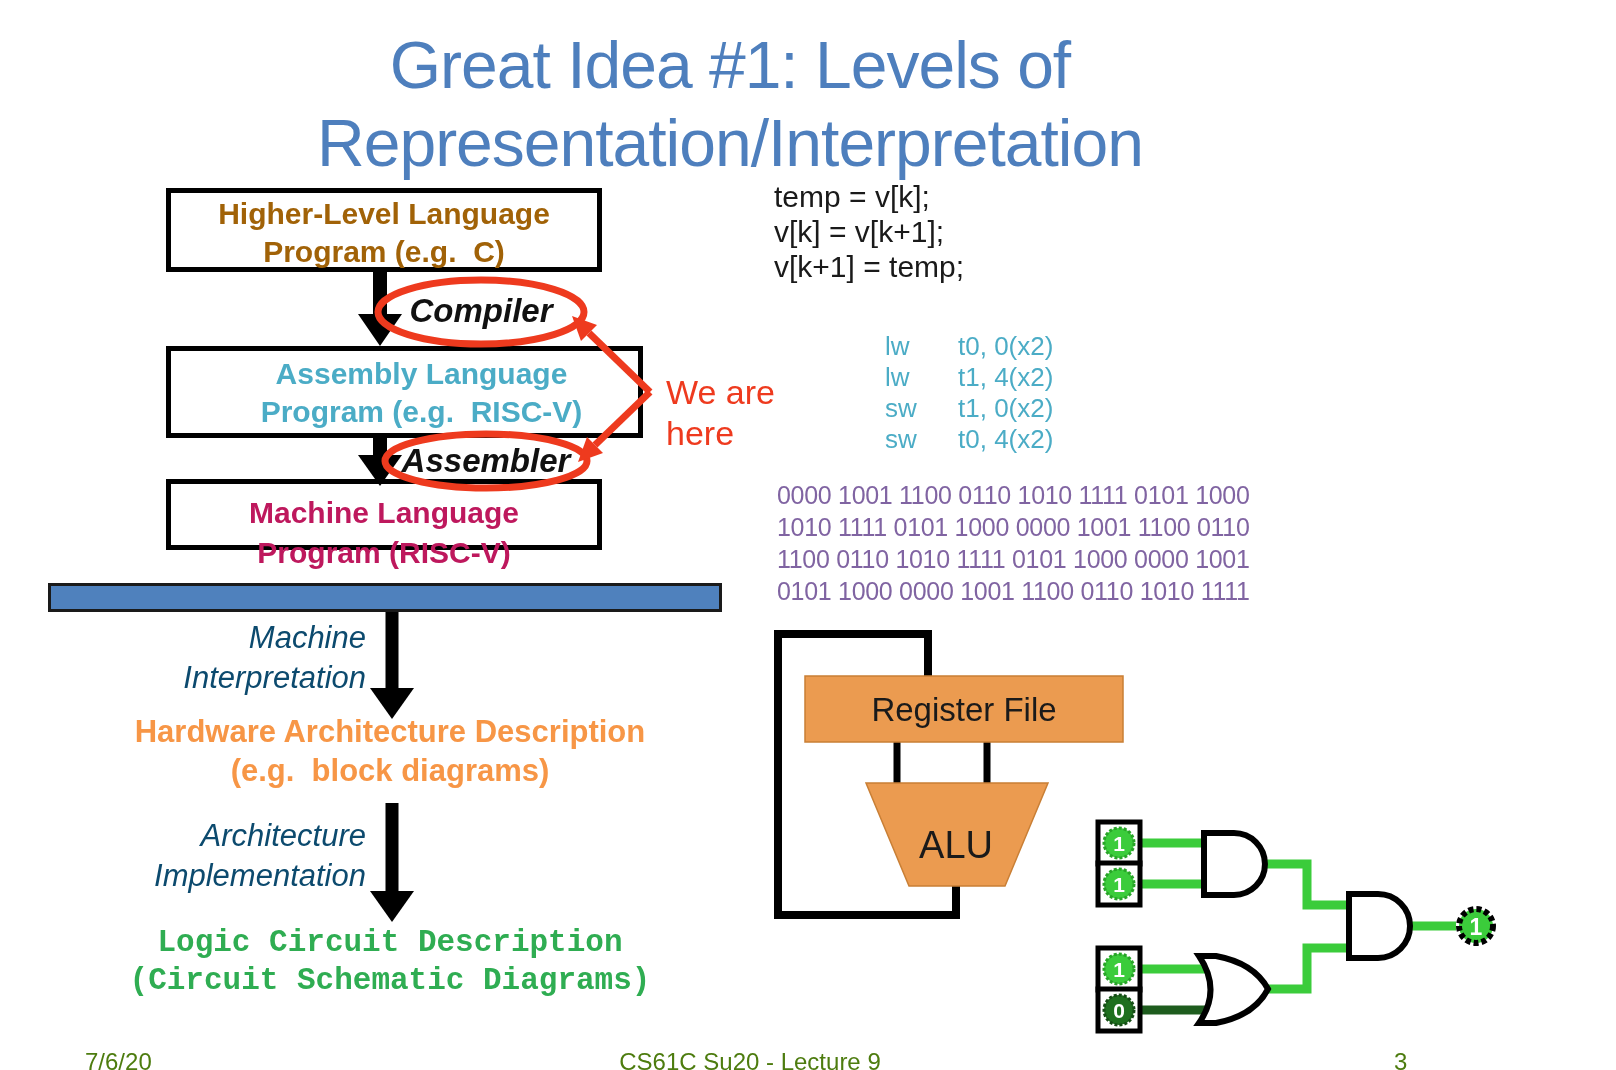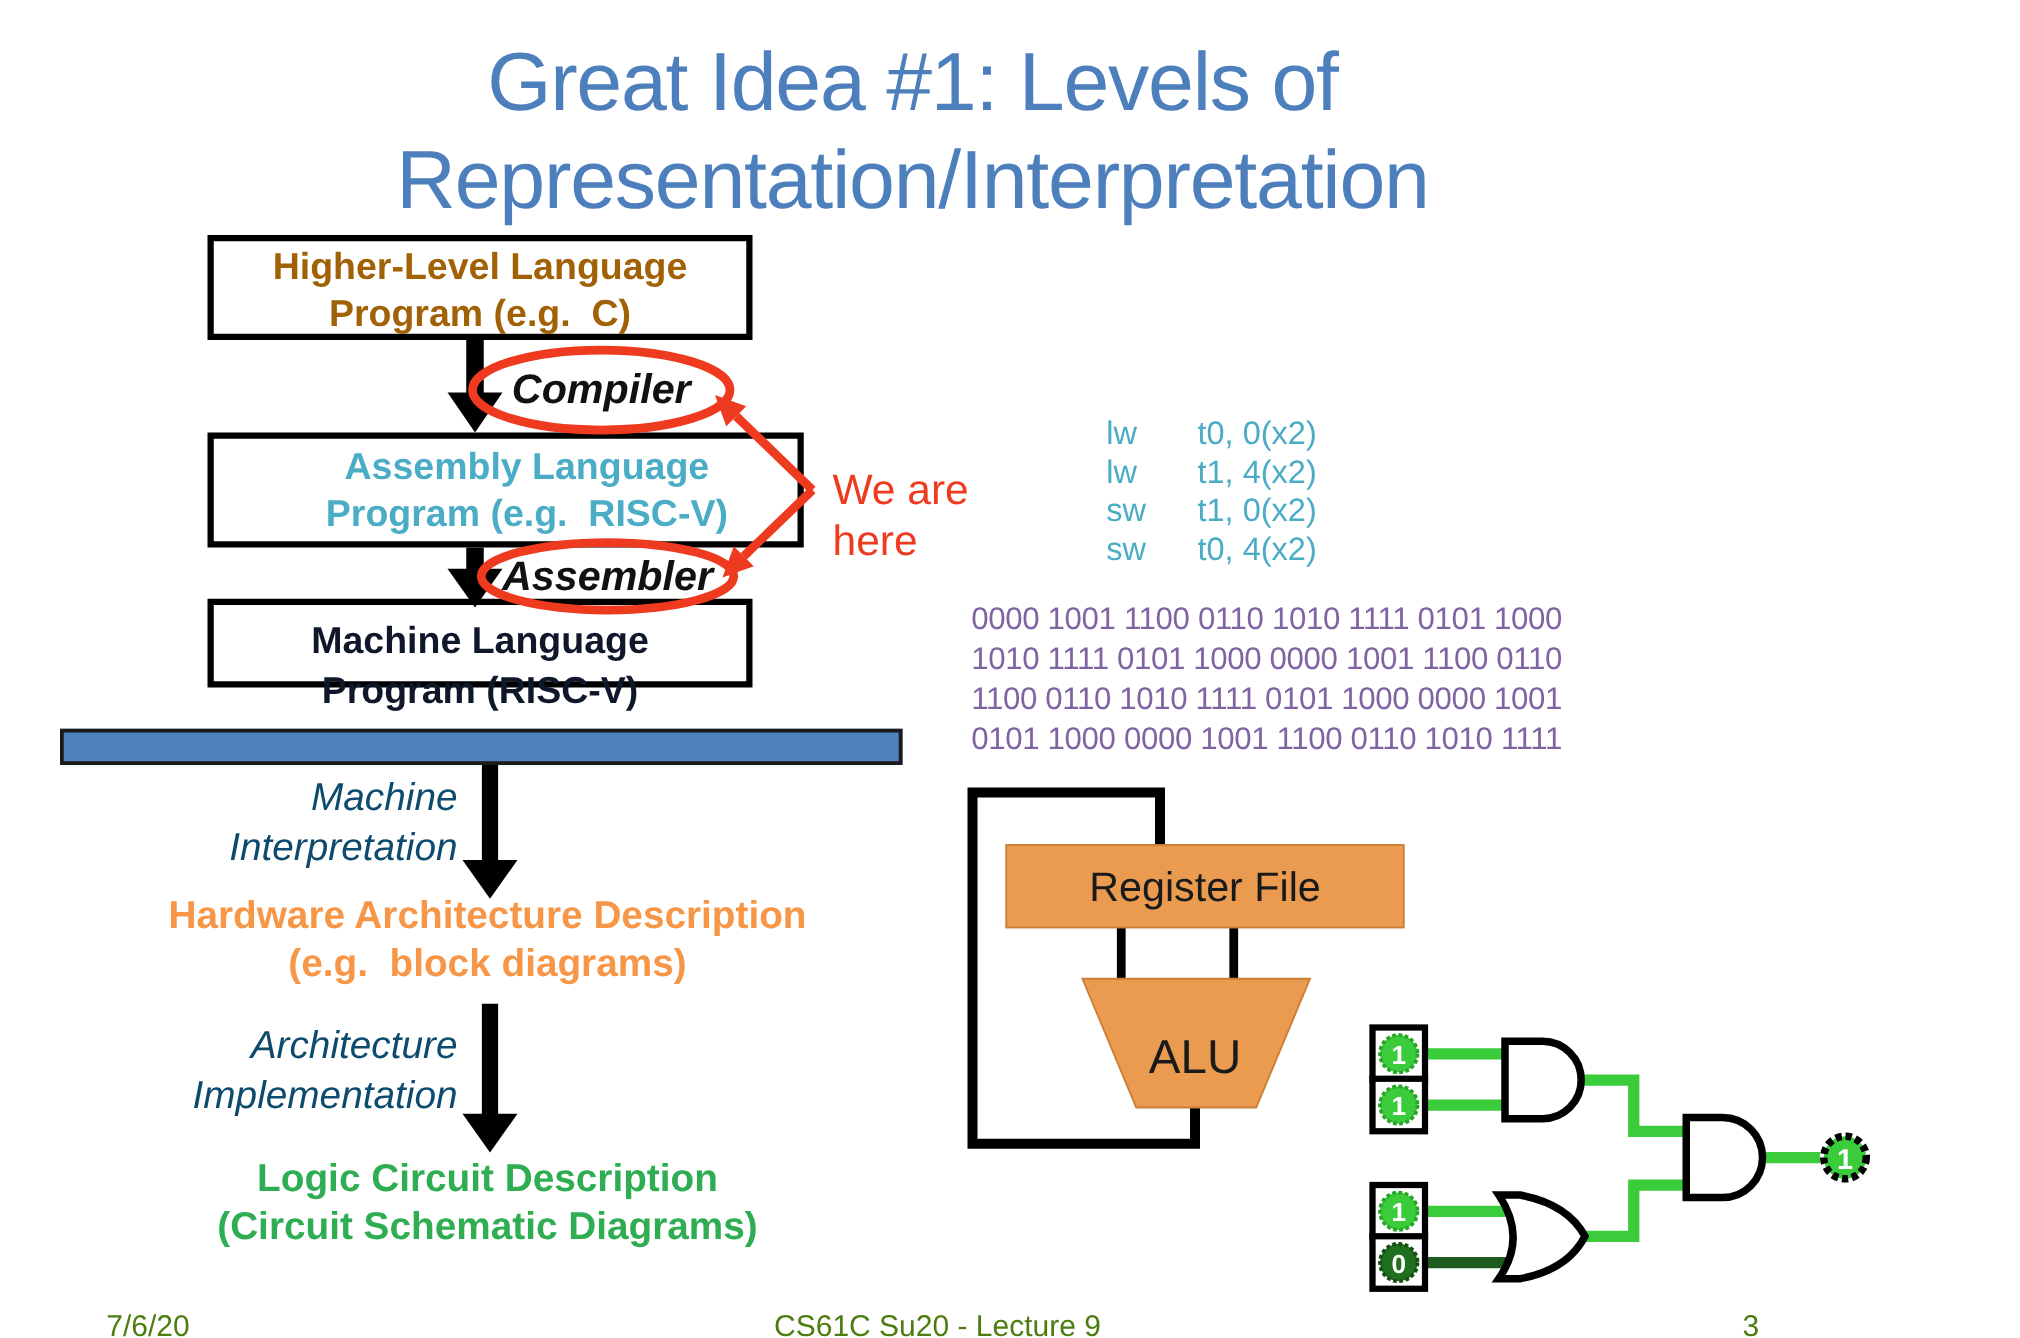--- a/index.html
+++ b/index.html
@@ -14,35 +14,35 @@
     left:0;top:26px;width:1460px;text-align:center;
     color:#4E7FBD;font-size:66px;line-height:78px;letter-spacing:-1px;font-weight:500;
   }
   
   .flowbox{
     background:#ffffff;border:5px solid #000;box-sizing:border-box;
     text-align:center;font-weight:bold;font-size:30px;line-height:38px;
   }
   .box-hll{left:166px;top:188px;width:436px;height:84px;color:#a16207;padding-top:2px;}
   .box-asm{left:166px;top:346px;width:477px;height:92px;color:#4BACC6;padding-top:4px;padding-left:34px;}
-  .box-ml{left:166px;top:479px;width:436px;height:71px;color:#0f172a;padding-top:9px;line-height:40px;}
+  .box-ml{left:166px;top:479px;width:436px;height:71px;color:#be185d;padding-top:9px;line-height:40px;}
   .ellipse-label{
     text-align:center;font-style:italic;font-weight:bold;font-size:33px;color:#111;
   }
   .lbl-compiler{left:378px;top:292px;width:206px;}
   .lbl-assembler{left:384px;top:442px;width:204px;}
   .bluebar{left:48px;top:583px;width:674px;height:29px;background:#4F81BD;border:3px solid #1a1a1a;box-sizing:border-box;}
   .side-italic{
     text-align:right;font-style:italic;font-size:31px;line-height:40px;color:#0c4a6e;width:298px;left:68px;
   }
   .mi{top:618px;}
   .ai{top:816px;}
   .center-label{left:60px;width:660px;text-align:center;font-weight:bold;font-size:31px;line-height:39px;}
   .hw{top:712px;color:#F79646;}
-  .lc{top:924px;color:#2FAD52;line-height:38px;}
+  .lc{top:924px;color:#2FAD52;line-height:38px;font-family:Liberation Mono, monospace;}
   .we-are-here{left:666px;top:372px;width:160px;color:#EE3A1E;font-size:34px;line-height:41px;font-weight:500;}
   
   .c-code{left:774px;top:179px;color:#1a1a1a;font-size:30px;line-height:35px;}
   .asm-code{left:885px;top:331px;color:#4BACC6;font-size:26px;line-height:31px;}
   .asm-code .op{display:inline-block;width:73px;}
   .binary{left:777px;top:479px;color:#8064A2;font-size:25px;line-height:32px;letter-spacing:-0.3px;font-weight:500;}
   
   .footer{top:1048px;color:#4d7c0f;font-size:24px;}
   .f-date{left:85px;}
   .f-center{left:0;width:1500px;text-align:center;}
@@ -95,20 +95,25 @@
   <div class="abs center-label lc">
     <div>Logic Circuit Description</div>
     <div>(Circuit Schematic Diagrams)</div>
   </div>
 
   <div class="abs we-are-here">
     <div>We are</div>
     <div>here</div>
   </div>
 
+  <div class="abs c-code">
+    <div>temp = v[k];</div>
+    <div>v[k] = v[k+1];</div>
+    <div>v[k+1] = temp;</div>
+  </div>
 
   <div class="abs asm-code">
     <div><span class="op">lw</span><span>t0, 0(x2)</span></div>
     <div><span class="op">lw</span><span>t1, 4(x2)</span></div>
     <div><span class="op">sw</span><span>t1, 0(x2)</span></div>
     <div><span class="op">sw</span><span>t0, 4(x2)</span></div>
   </div>
 
   <div class="abs binary">
     <div>0000 1001 1100 0110 1010 1111 0101 1000</div>

